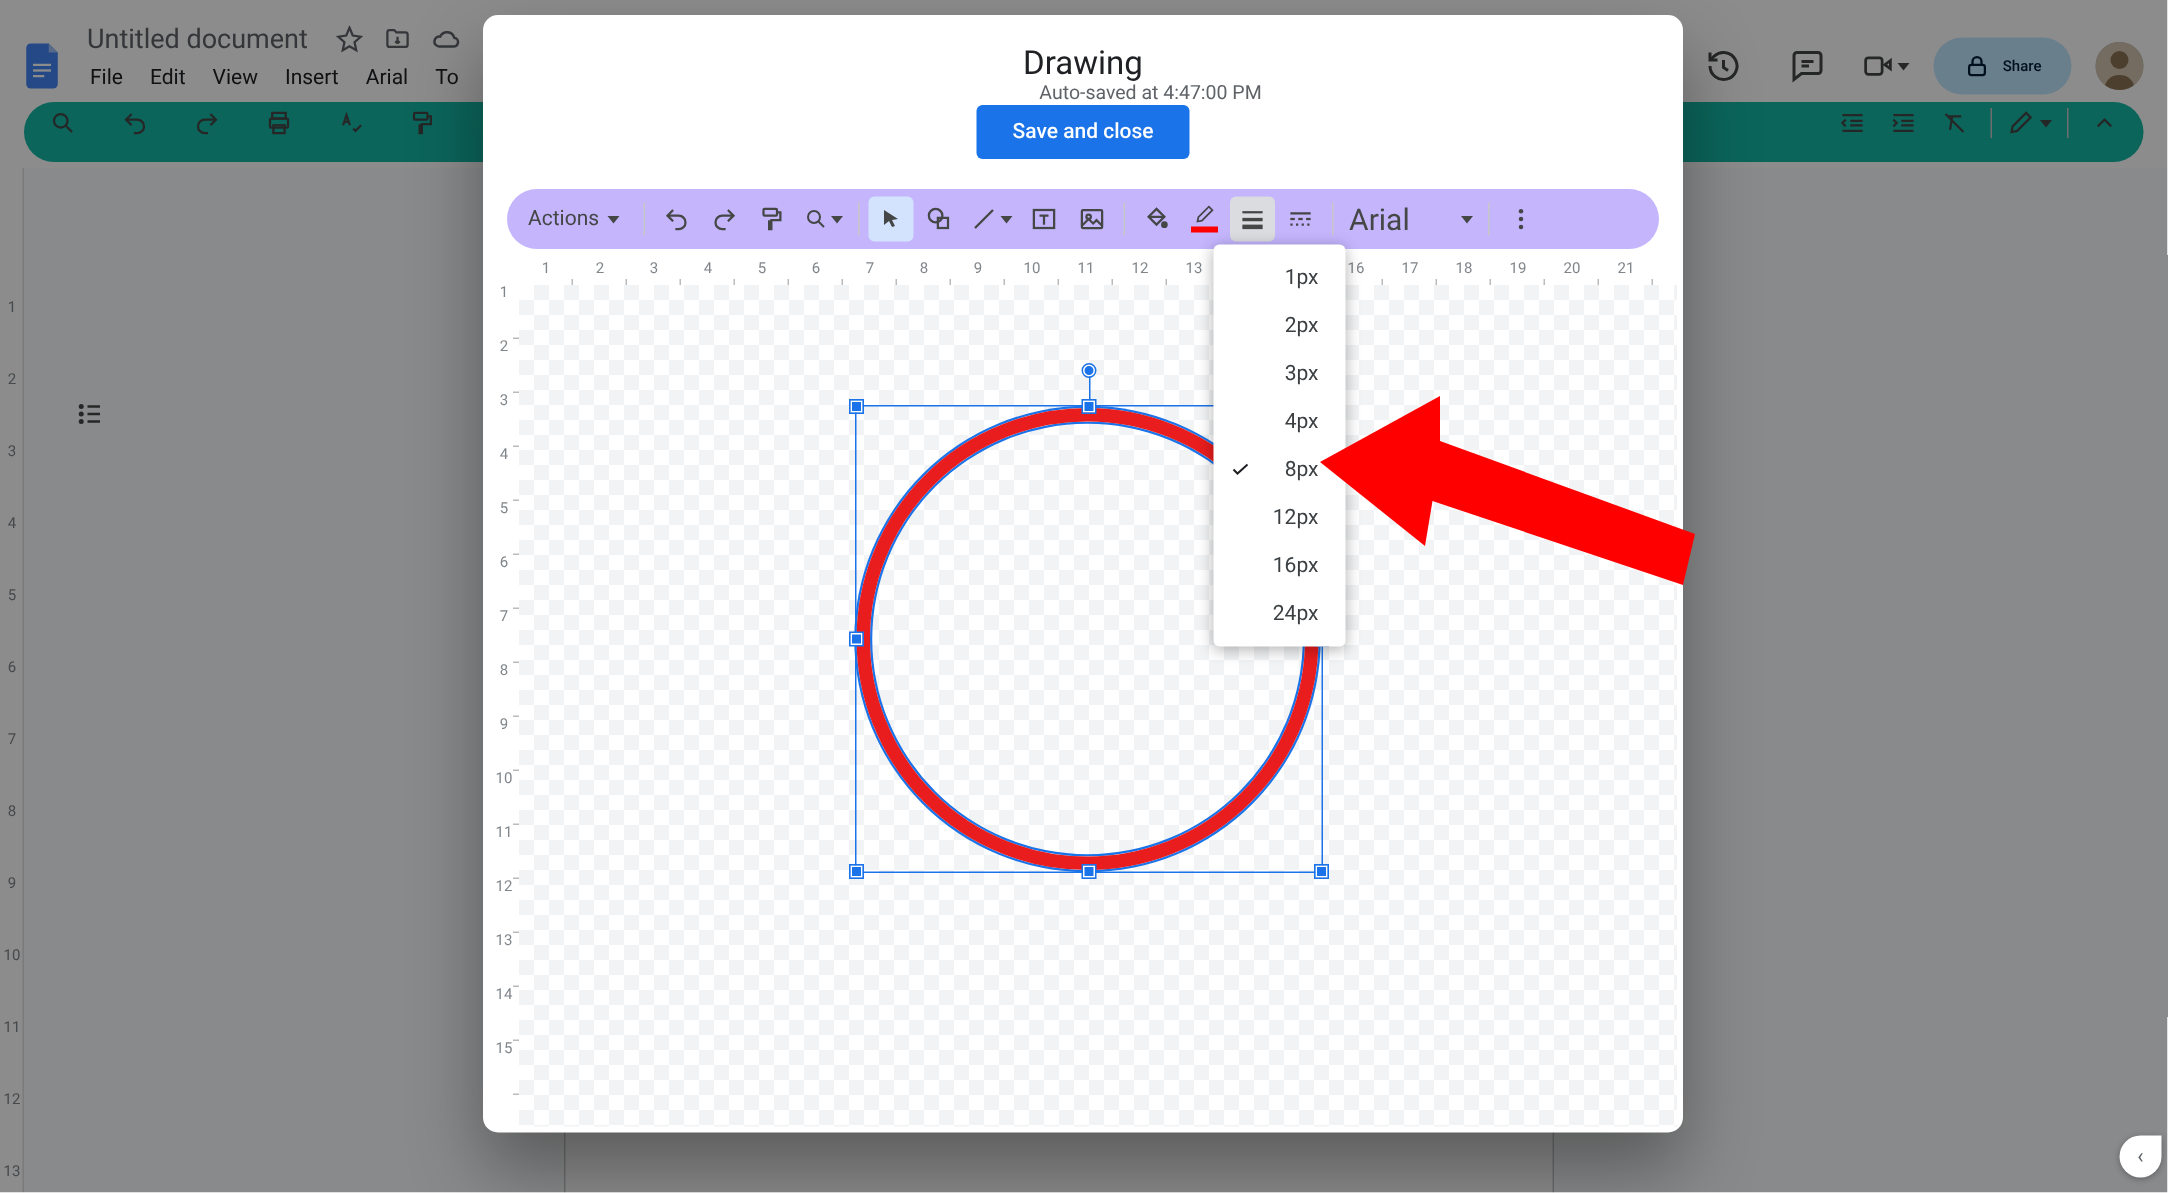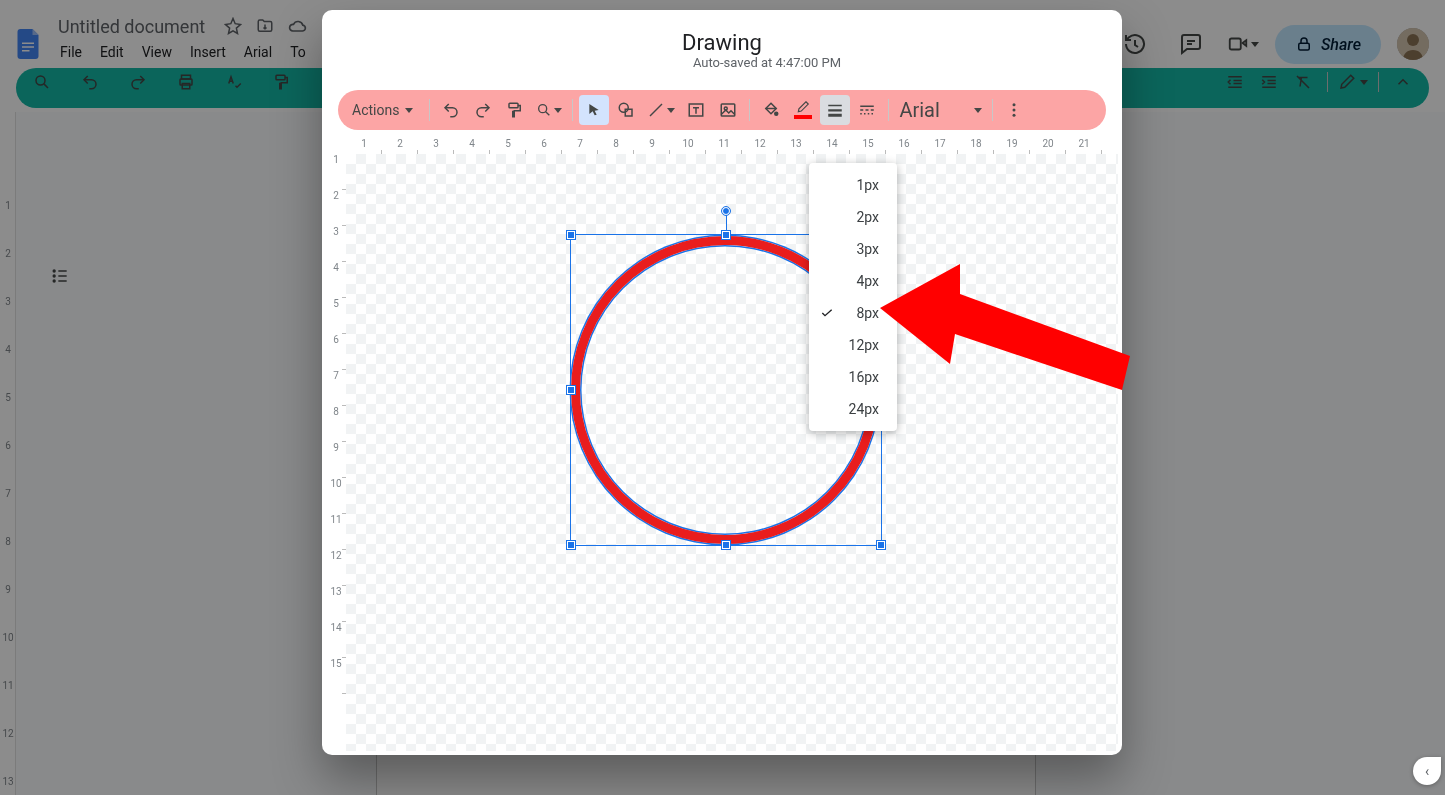--- a/index.html
+++ b/index.html
@@ -11,21 +11,21 @@
   .docs-logo { width: 40px; height: 40px; border-radius: 50%; display:flex; align-items:center; justify-content:center; margin-top:4px;}
   .docs-logo svg { width: 36px; height: 36px; }
   .doc-title-area { display:flex; flex-direction:column; margin-left:4px; flex:1; }
   .title-row { display:flex; align-items:center; gap:12px; height:24px; }
   .doc-title { font-size: 18px; color:#5f6368; padding:2px 6px; }
   .title-icon { width:20px; height:20px; color:#5f6368; display:flex; align-items:center; justify-content:center; }
   .menu-row { display:flex; gap:2px; margin-top:2px; }
   .menu-item { font-size:14px; color:#202124; padding:4px 8px; border-radius:4px; }
   .header-right { display:flex; align-items:center; gap:16px; margin-top:6px; }
   .hdr-btn { width:40px; height:40px; border-radius:50%; display:flex; align-items:center; justify-content:center; color:#444746;}
-  .share-btn { display:flex; align-items:center; gap:8px; background:#c2e7ff; border-radius:40px; padding:10px 20px; font-size:16px; font-weight:500; color:#001d35;font-style:italic; }
+  .share-btn { display:flex; align-items:center; gap:8px; background:#c2e7ff; border-radius:40px; padding:10px 20px; font-size:10px; font-weight:500; color:#001d35; }
   .avatar { width:32px; height:32px; border-radius:50%; background:#aaa; overflow:hidden; }
   .avatar svg { width:32px; height:32px; }
 
   
   .docs-toolbar { margin: 4px 16px; height: 40px; background:#14b8a6; border-radius: 24px; display:flex; align-items:flex-start; padding: 0 12px; gap:20px; }
   .tool-icon { width:28px; height:28px; display:flex; align-items:center; justify-content:center; border-radius:4px; color:#444746;}
   .zoom-box { display:flex; align-items:center; gap:4px; font-size:14px; color:#444746; padding:0 6px;}
   .toolbar-spacer { flex:1; }
   .docs-toolbar .sep { width:1px; height:20px; background:#c7c7c7; margin:0 4px;}
   .docs-toolbar .rightgroup { display:flex; align-items:center; gap:6px;}
@@ -46,21 +46,21 @@
   .dim { position:absolute; inset:0; background:rgba(0,0,0,.45);}
 
   
   .dialog { position:absolute; left:322px; top:10px; width:800px; height:745px; background:#fff; border-radius:10px; box-shadow: 0 24px 48px rgba(0,0,0,.35); display:flex; flex-direction:column; overflow:hidden;}
   .dlg-header { display:flex; align-items:center; padding: 20px 24px 12px 24px; flex-direction: column; }
   .dlg-title { font-size:22px; color:#202124; }
   .dlg-saved { font-size:13px; color:#5f6368; margin-left:90px;}
   .dlg-header-spacer { flex:1; }
   .save-close { background:#1a73e8; color:#fff; border-radius:4px; padding: 10px 24px; font-size:14px; font-weight:500; display:flex; align-items:center;}
 
-  .draw-toolbar { margin: 8px 16px; height:40px; background:#fca5a5; border-radius:24px; display:flex; align-items:center; padding:14px 10px; gap:2px; }
+  .draw-toolbar { margin: 8px 16px; height:40px; background:#c4b5fd; border-radius:24px; display:flex; align-items:center; padding:14px 10px; gap:2px; }
   .draw-toolbar .btn { min-width:30px; height:30px; padding:0 4px; display:flex; align-items:center; justify-content:center; border-radius:4px; color:#444746; position:relative;}
   .draw-toolbar .btn .caret-down{ margin-left:2px;}
   .draw-toolbar .sep { width:1px; height:22px; background:#c7c7c7; margin:0 4px;}
   .draw-toolbar .actions { font-size:14px; color:#444746; display:flex; align-items:center; gap:4px; padding:0 10px 0 4px;}
   .btn.active { background:#d3e3fd;}
   .btn.pressed { background:#dadce0; }
   .font-box { font-size:20px; color:#444746; padding:0 10px; display:flex; align-items:center; gap:32px; min-width:90px;}
   .border-color-icon { width:18px; height:18px; position:relative;}
   .border-color-icon .pen{position:absolute; left:1px; top:-1px;}
   .border-color-icon .bar{position:absolute; left:0; bottom:0; width:18px; height:4px; background:#ff0000;}
@@ -289,20 +289,23 @@
   </div>
 </div>
 
 <div class="dim"></div>
 
 <div class="dialog">
   <div class="dlg-header">
     <span class="dlg-title">Drawing</span>
     <span class="dlg-saved">Auto-saved at 4:47:00 PM</span>
     <div class="dlg-header-spacer"></div>
+    <div class="save-close">
+        <span>Save and close</span>
+      </div>
   </div>
 
   <div class="draw-toolbar">
     <div class="btn actions">
         <span>Actions</span>
         <span class="caret-down"></span>
       </div>
     <div class="sep"></div>
     <div class="btn">
         <svg width="18" height="18" viewBox="0 0 24 24" fill="none" stroke="#444746" stroke-width="2">

